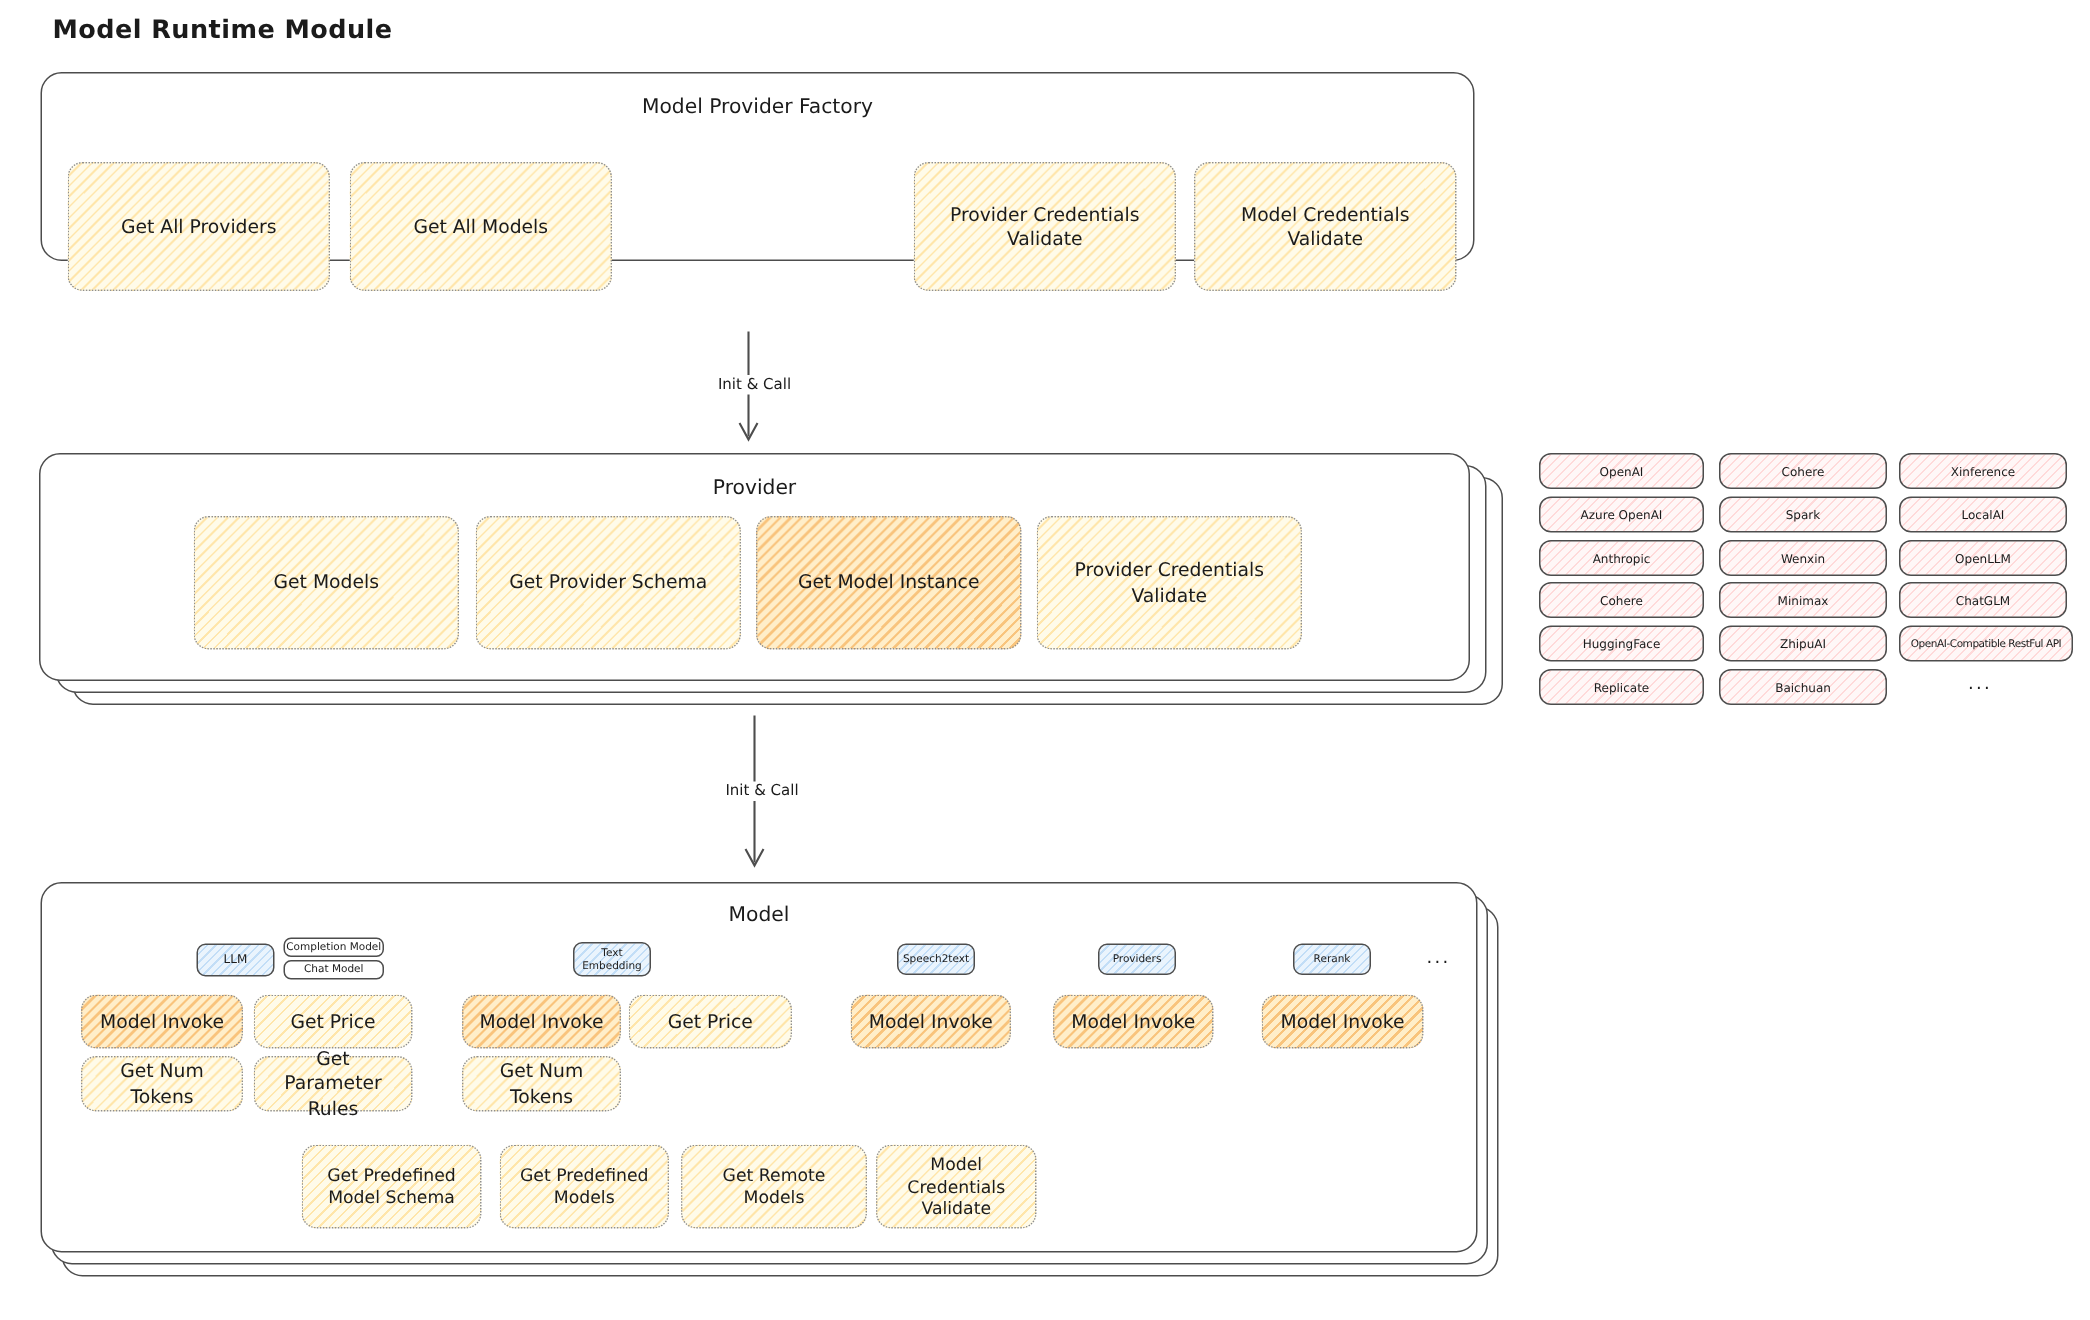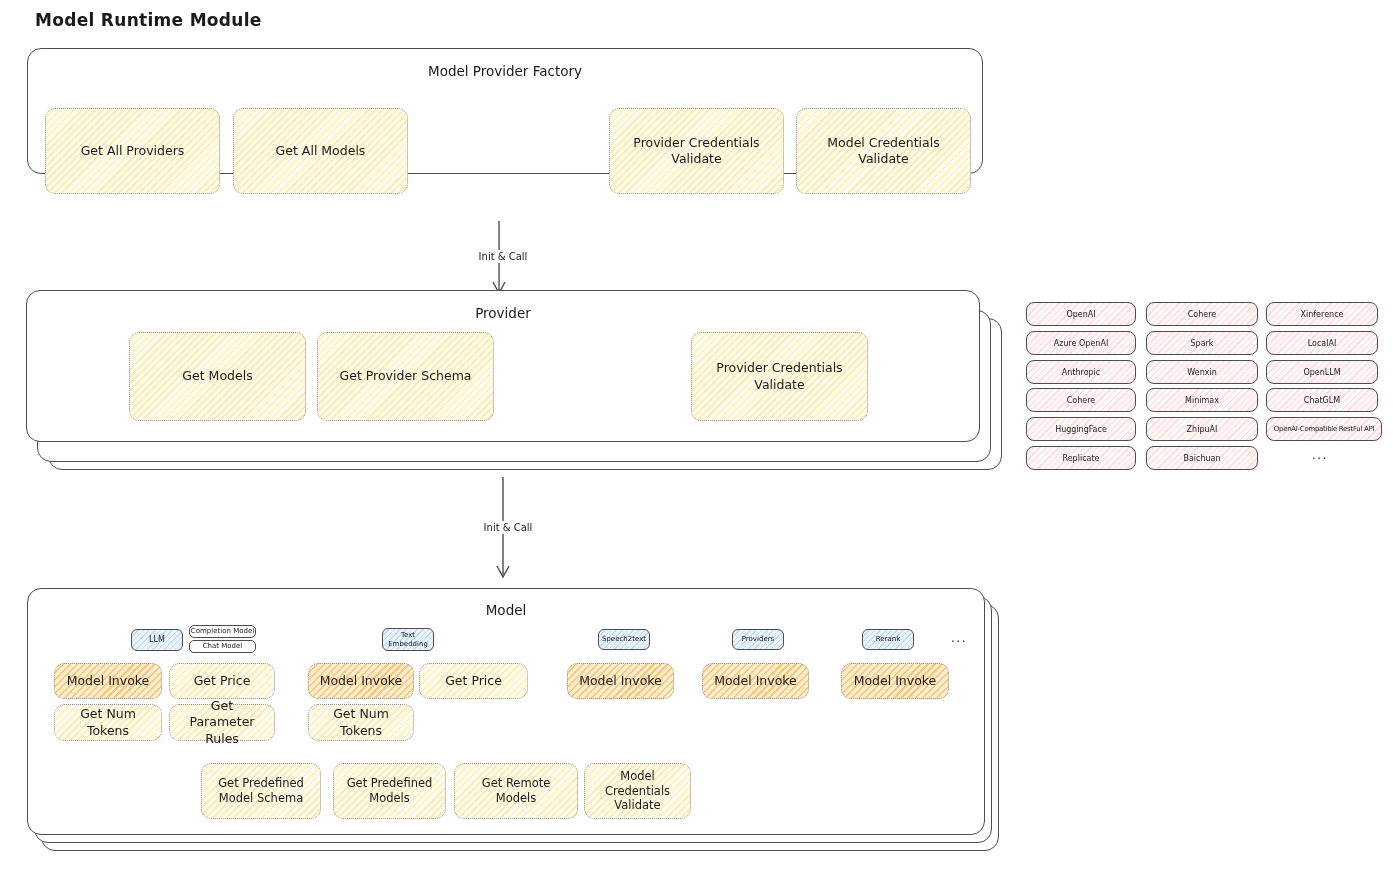--- a/index.html
+++ b/index.html
@@ -57,27 +57,30 @@
   </div>
 
   <svg class="arrow" style="left:490px;top:221px;" width="20" height="76">
     <line x1="9" y1="0" x2="9" y2="70" stroke="#4d4d4d" stroke-width="1.4"></line>
     <polyline points="3,61 9,72 15,61" fill="none" stroke="#4d4d4d" stroke-width="1.4"></polyline>
   </svg>
   <div class="arrow-label" style="left:469px;top:250px;width:62px;">Init &amp; Call</div>
 
   <div class="ghost" style="left:48px;top:318px;width:954px;height:152px;"></div>
   <div class="ghost" style="left:37px;top:310px;width:954px;height:152px;"></div>
-  <div class="panel" style="left:26px;top:290px;width:954px;height:152px;">
+  <div class="panel" style="left:26px;top:302px;width:954px;height:152px;">
     <div class="panel-title">Provider</div>
     <div class="node" style="left:102px;top:41px;width:177px;height:89px;">
       <span>Get Models</span>
     </div>
     <div class="node" style="left:290px;top:41px;width:177px;height:89px;">
       <span>Get Provider Schema</span>
+    </div>
+    <div class="node orange" style="left:477px;top:41px;width:177px;height:89px;">
+      <span>Get Model Instance</span>
     </div>
     <div class="node" style="left:664px;top:41px;width:177px;height:89px;">
       <span>Provider Credentials Validate</span>
     </div>
   </div>
 
   <div class="pill" style="left:1026px;top:302px;width:110px;height:24px;">OpenAI</div>
   <div class="pill" style="left:1146px;top:302px;width:112px;height:24px;">Cohere</div>
   <div class="pill" style="left:1266px;top:302px;width:112px;height:24px;">Xinference</div>
 

